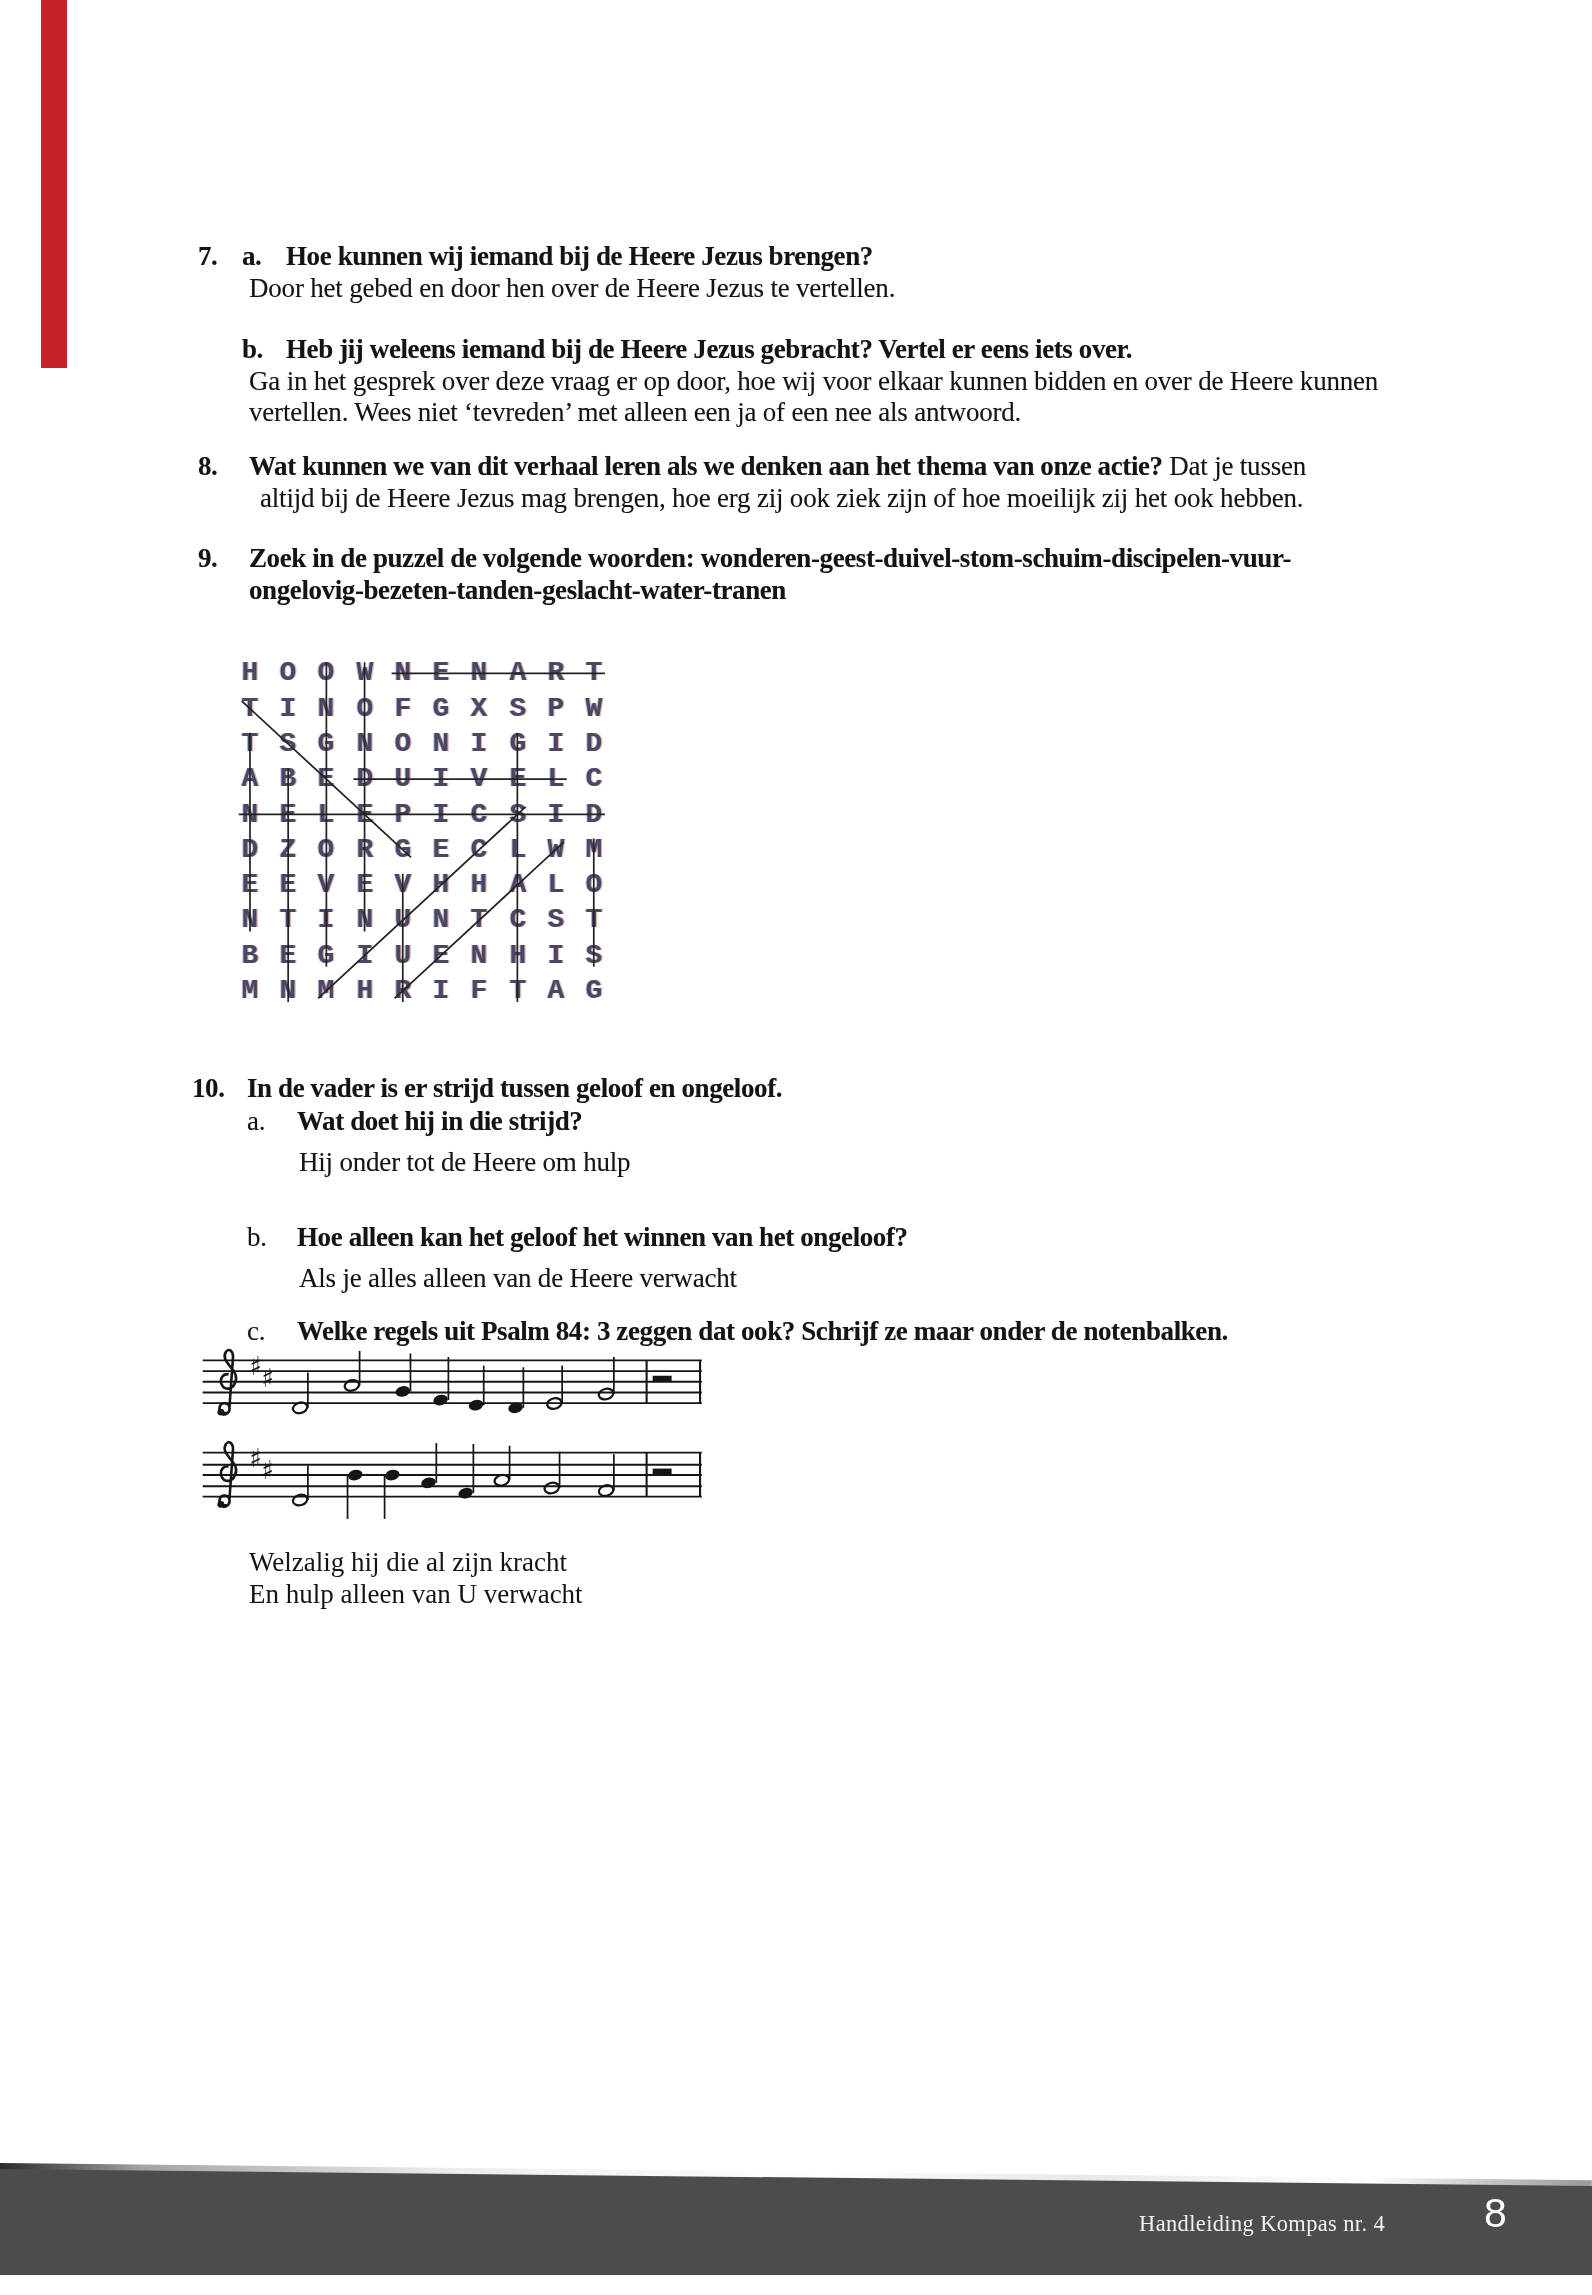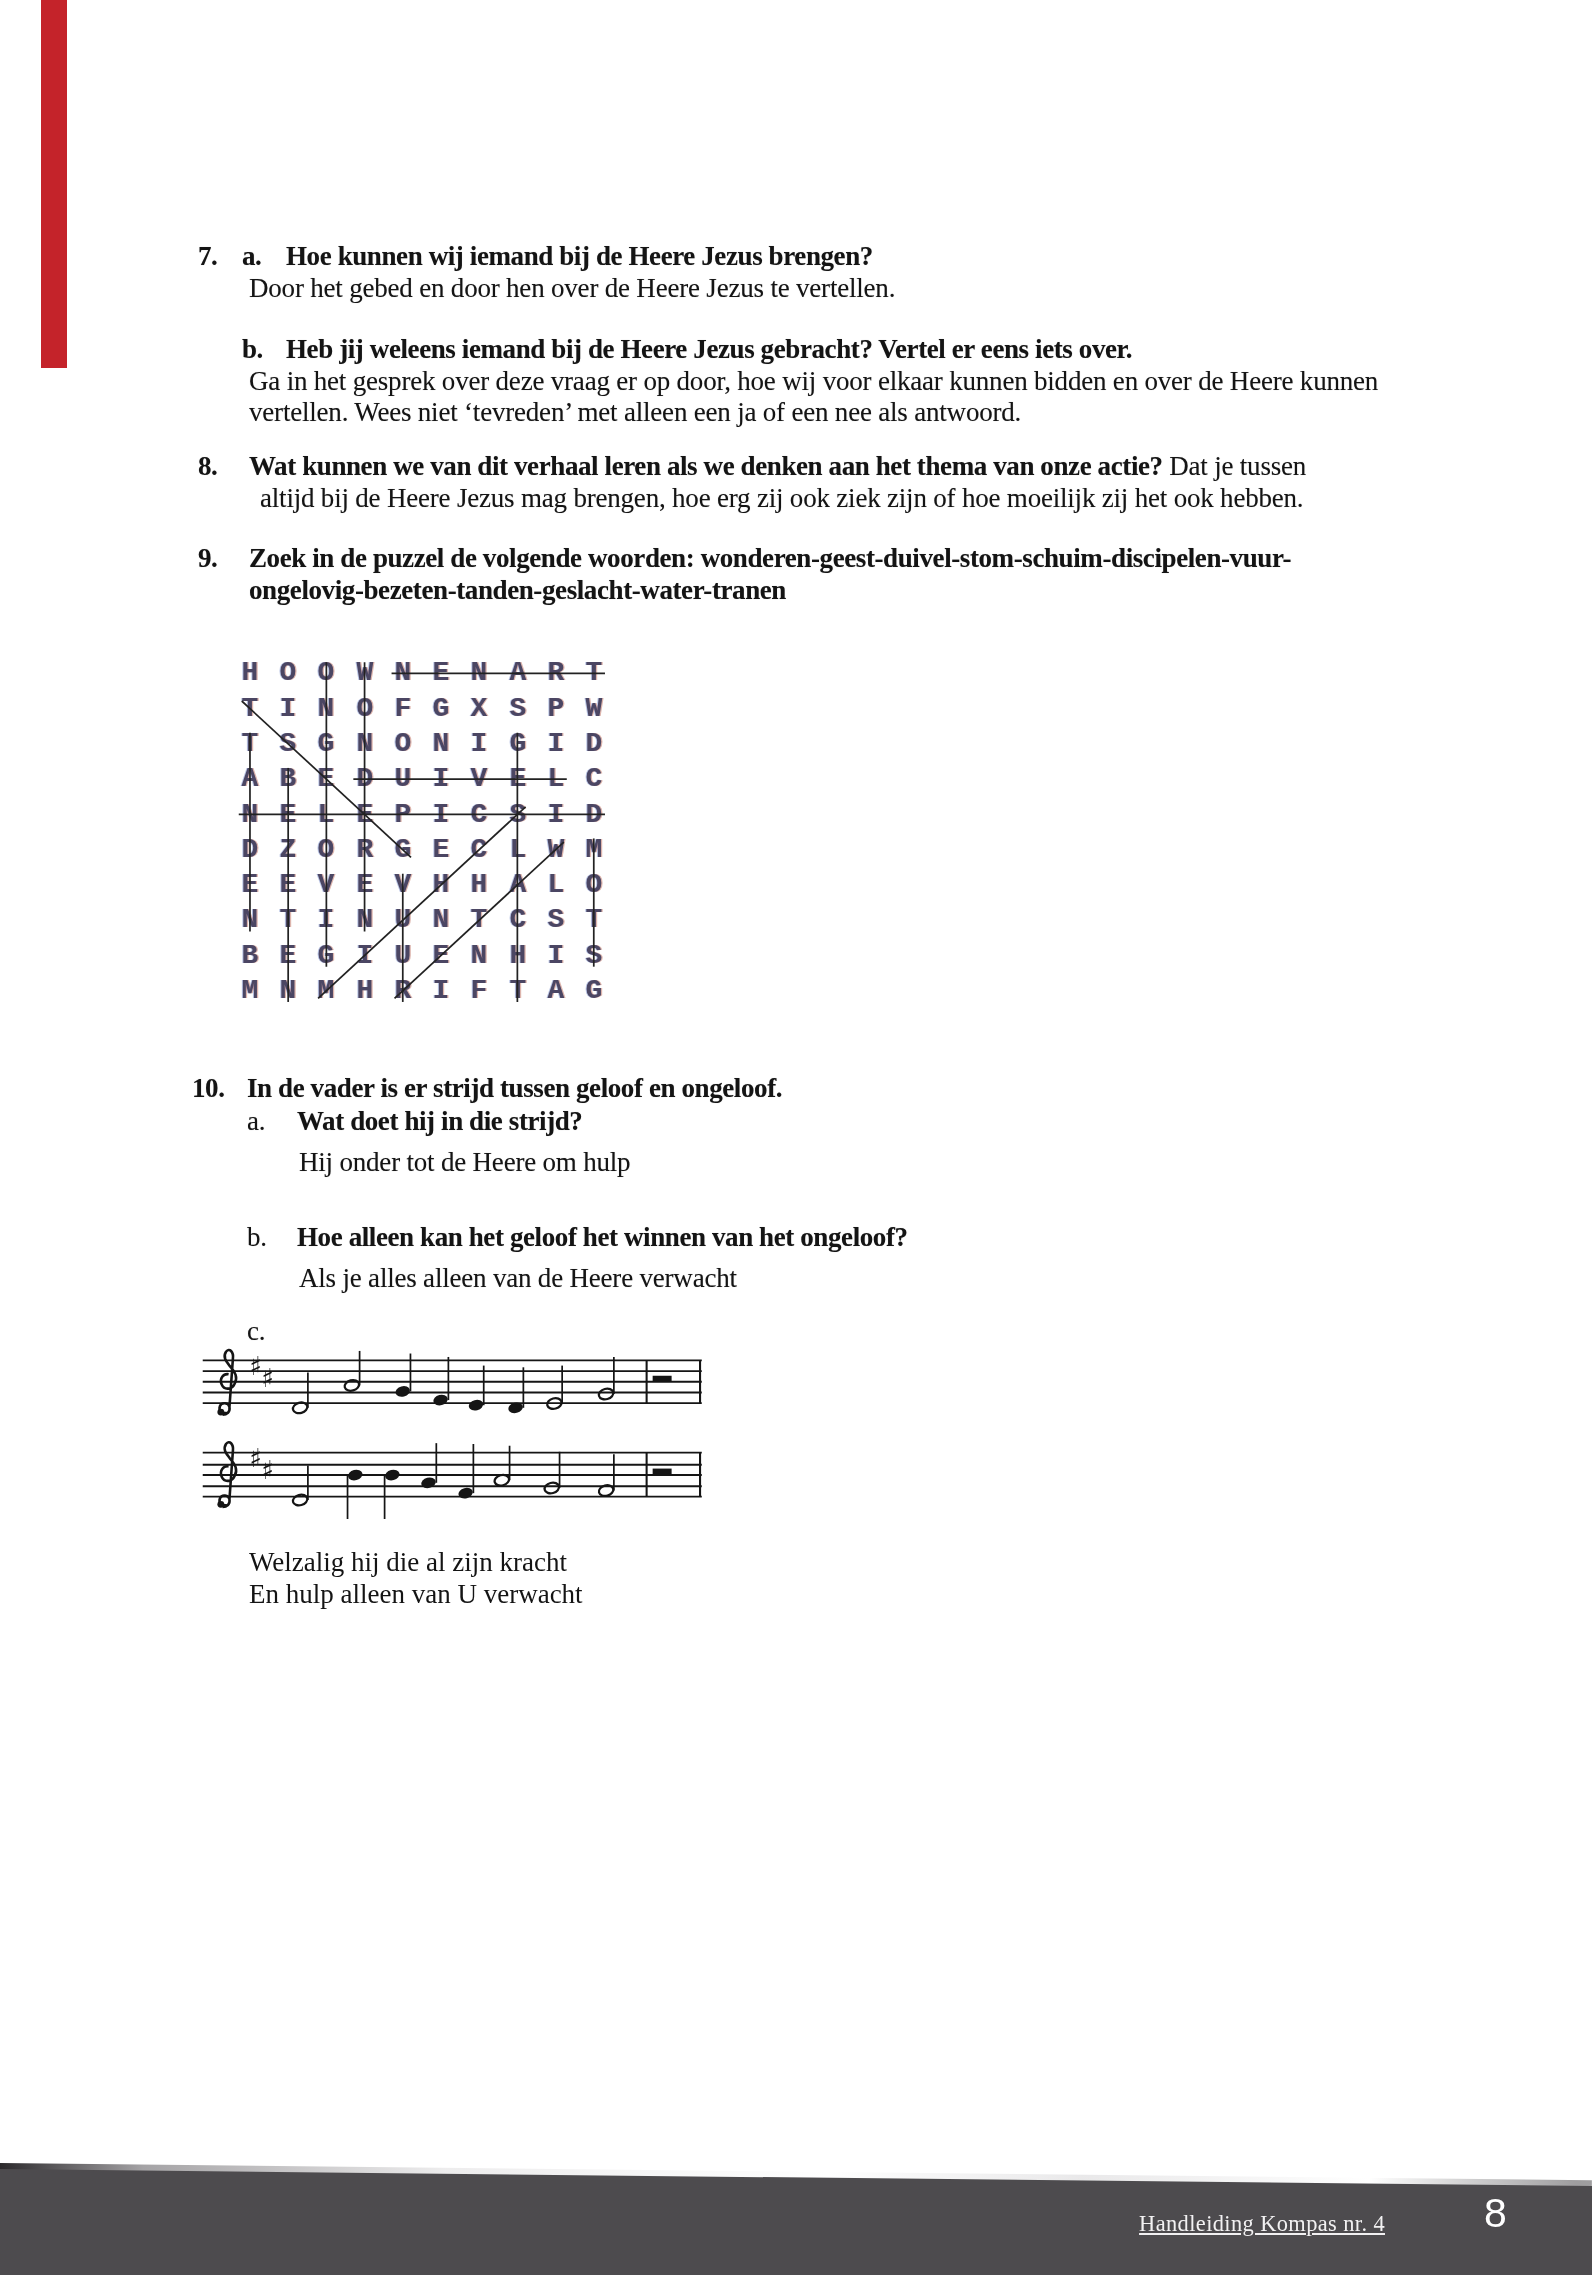--- a/index.html
+++ b/index.html
@@ -29,21 +29,21 @@
   .footer-shade{
     position:absolute; left:0; top:2163px; width:1592px; height:11.2px;
     transform:rotate(0.62deg); transform-origin:left top;
     background:linear-gradient(90deg,#2b292c 0%,#8e8c8fcc 9%,#d9d8d977 28%,#ffffff00 52%,#bdbbbe55 68%,#ffffff00 86%,#4a484b88 99%);
   }
   .footer-bar{
     position:absolute; left:0; top:2169px; width:1592px; height:106px;
     background:var(--footer-gray,#4d4b4e);
     clip-path:polygon(0 0, 100% 16%, 100% 100%, 0 100%);
   }
-  .footer-title{position:absolute; right:207px; top:2211px; font-size:22.4px; color:#f2f1f2; letter-spacing:0.4px;text-decoration:underline;}
+  .footer-title{position:absolute; right:207px; top:2211px; font-size:22.4px; color:#f2f1f2; letter-spacing:0.4px;}
   .footer-page{position:absolute; left:1484px; top:2190px; font-size:41px; color:#ffffff; font-family:"Liberation Sans",sans-serif;}
 </style>
 </head>
 <body>
 
 <div class="page">
 
   <div class="red-bar"></div>
 
   <span class="abs txt b" style="left:198px;top:240px">7.</span>
@@ -185,20 +185,21 @@
 
   <span class="abs txt b" style="left:192px;top:1072px">10.</span>
   <span class="abs txt b" style="left:247px;top:1072px">In de vader is er strijd tussen geloof en ongeloof.</span>
   <span class="abs txt" style="left:247px;top:1105px">a.</span>
   <span class="abs txt b" style="left:297px;top:1105px">Wat doet hij in die strijd?</span>
   <span class="abs txt" style="left:299px;top:1146px">Hij onder tot de Heere om hulp</span>
   <span class="abs txt" style="left:247px;top:1221px">b.</span>
   <span class="abs txt b" style="left:297px;top:1221px">Hoe alleen kan het geloof het winnen van het ongeloof?</span>
   <span class="abs txt" style="left:299px;top:1262px">Als je alles alleen van de Heere verwacht</span>
   <span class="abs txt" style="left:247px;top:1315px">c.</span>
+  <span class="abs txt b" style="left:297px;top:1315px">Welke regels uit Psalm 84: 3 zeggen dat ook? Schrijf ze maar onder de notenbalken.</span>
 
   <svg class="music" width="518" height="181" viewBox="0 0 600 210">
 
     <g class="stroke" stroke-width="2.2">
       <line x1="5" y1="26" x2="584" y2="26"></line>
         <line x1="5" y1="38.4" x2="584" y2="38.4"></line>
       <line x1="5" y1="50.8" x2="584" y2="50.8"></line>
         <line x1="5" y1="63.2" x2="584" y2="63.2"></line>
       <line x1="5" y1="75.6" x2="584" y2="75.6"></line>
     </g>

